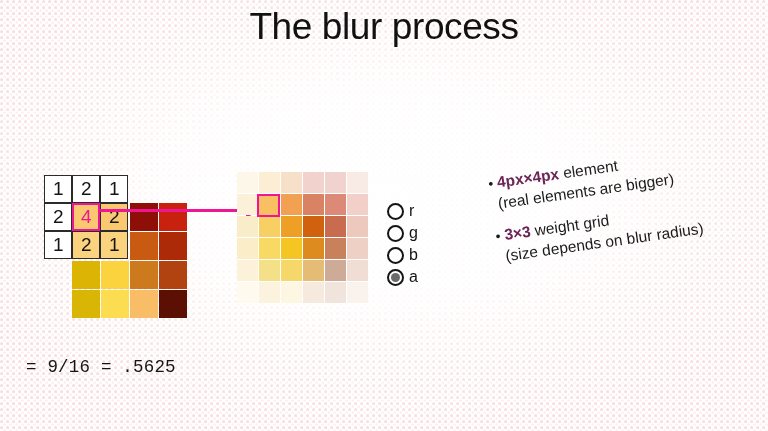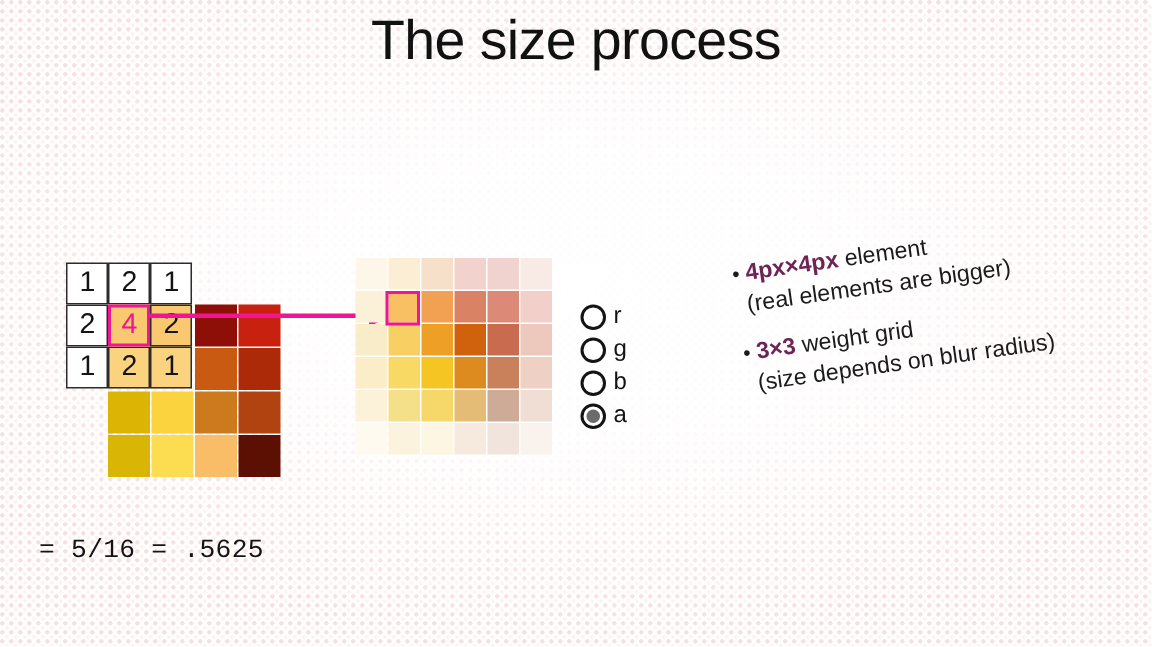--- a/index.html
+++ b/index.html
@@ -209,21 +209,21 @@
     letter-spacing: 0.2px;
   }
   #formula div { white-space: pre; }
 </style>
 </head>
 <body>
 
 <div id="slide"></div>
 <div id="vignette"></div>
 
-<div id="title">The size process</div>
+<div id="title">The blur process</div>
 
 <div id="source-grid">
     <div class="px" style="background: rgb(247, 195, 102); visibility: hidden;"></div>
     <div class="px" style="background: rgb(247, 195, 102); visibility: hidden;"></div>
     <div class="px" style="background: rgb(142, 15, 7);"></div>
     <div class="px" style="background: rgb(201, 33, 15);"></div>
     <div class="px" style="background: rgb(249, 205, 114); visibility: hidden;"></div>
     <div class="px" style="background: rgb(249, 205, 114); visibility: hidden;"></div>
     <div class="px" style="background: rgb(201, 90, 18);"></div>
     <div class="px" style="background: rgb(173, 42, 9);"></div>
@@ -342,14 +342,14 @@
       <div class="note-main"><span class="bullet">•</span><span class="hl">4px×4px</span><span> element</span></div>
       <div class="note-sub">(real elements are bigger)</div>
     </div>
     <div class="note-block">
       <div class="note-main"><span class="bullet">•</span><span class="hl">3×3</span><span> weight grid</span></div>
       <div class="note-sub">(size depends on blur radius)</div>
     </div>
   </div>
 
 <div id="formula">
-  <div>= 5/16 = .5625</div>
+  <div>= 9/16 = .5625</div>
 </div>
 
 </body></html>

